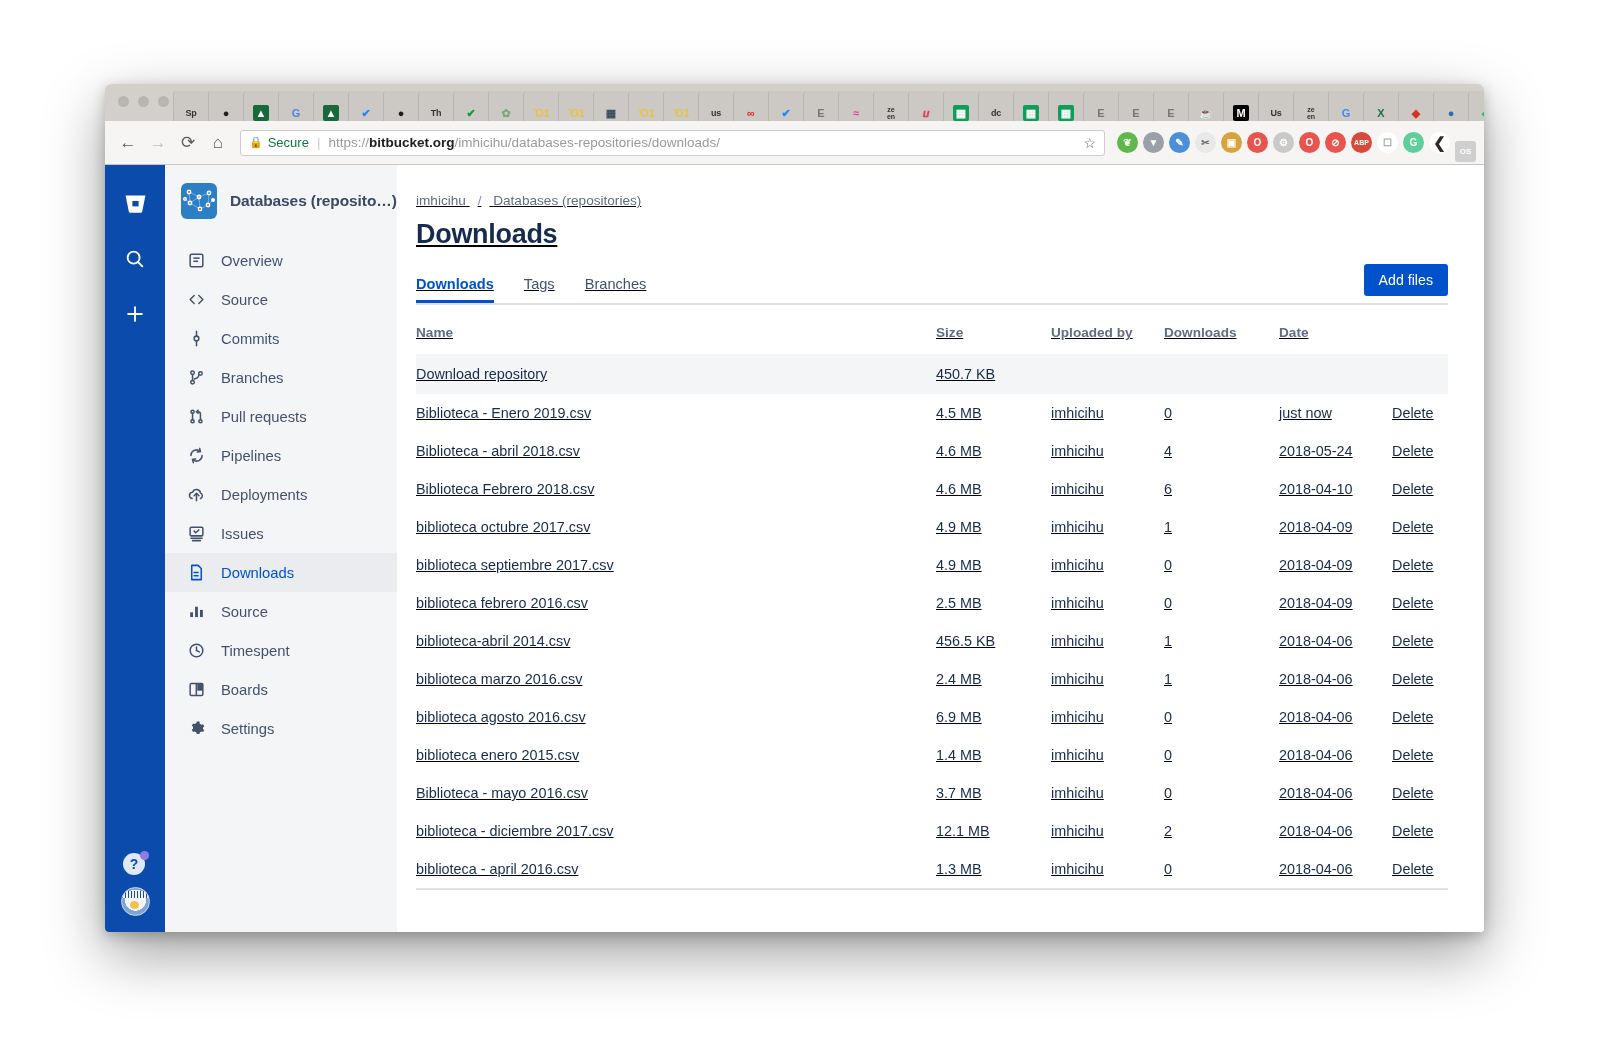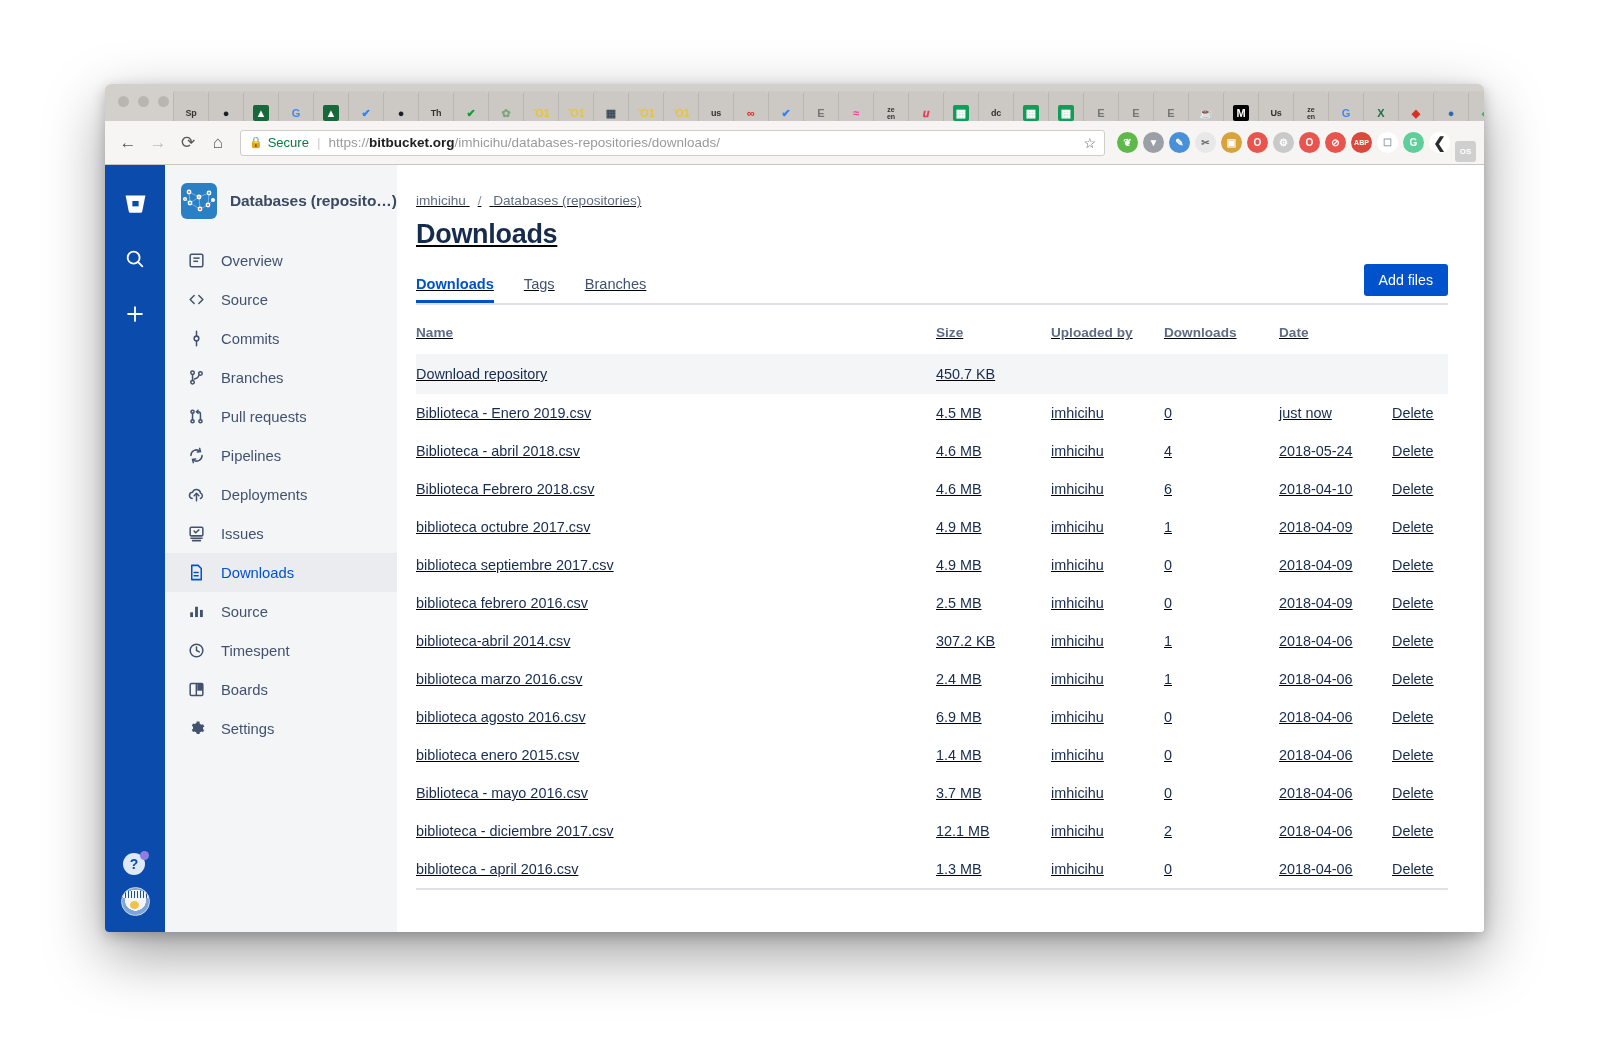--- a/index.html
+++ b/index.html
@@ -795,21 +795,21 @@
               <tr>
                 <td class="c-name link">biblioteca febrero 2016.csv</td>
                 <td class="c-size">2.5 MB</td>
                 <td class="c-user">imhicihu</td>
                 <td class="c-dl">0</td>
                 <td class="c-date">2018-04-09</td>
                 <td class="c-act act-link">Delete</td>
               </tr>
               <tr>
                 <td class="c-name link">biblioteca-abril 2014.csv</td>
-                <td class="c-size">307.2 KB</td>
+                <td class="c-size">456.5 KB</td>
                 <td class="c-user">imhicihu</td>
                 <td class="c-dl">1</td>
                 <td class="c-date">2018-04-06</td>
                 <td class="c-act act-link">Delete</td>
               </tr>
               <tr>
                 <td class="c-name link">biblioteca marzo 2016.csv</td>
                 <td class="c-size">2.4 MB</td>
                 <td class="c-user">imhicihu</td>
                 <td class="c-dl">1</td>

